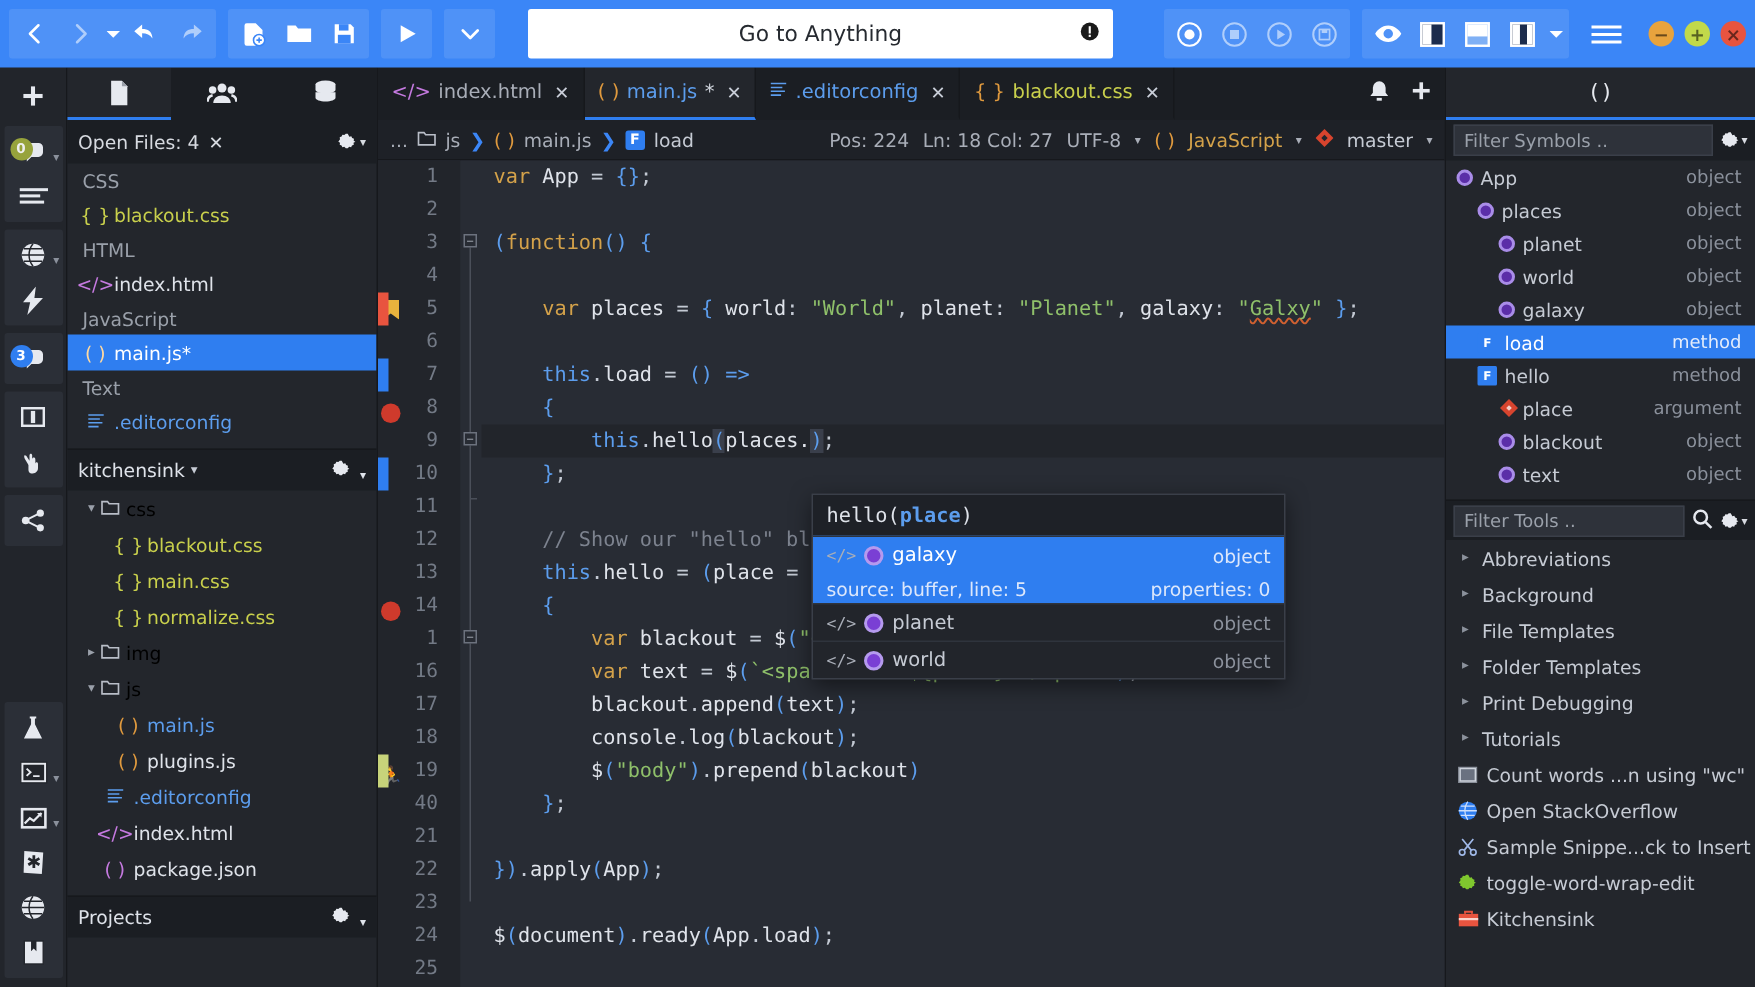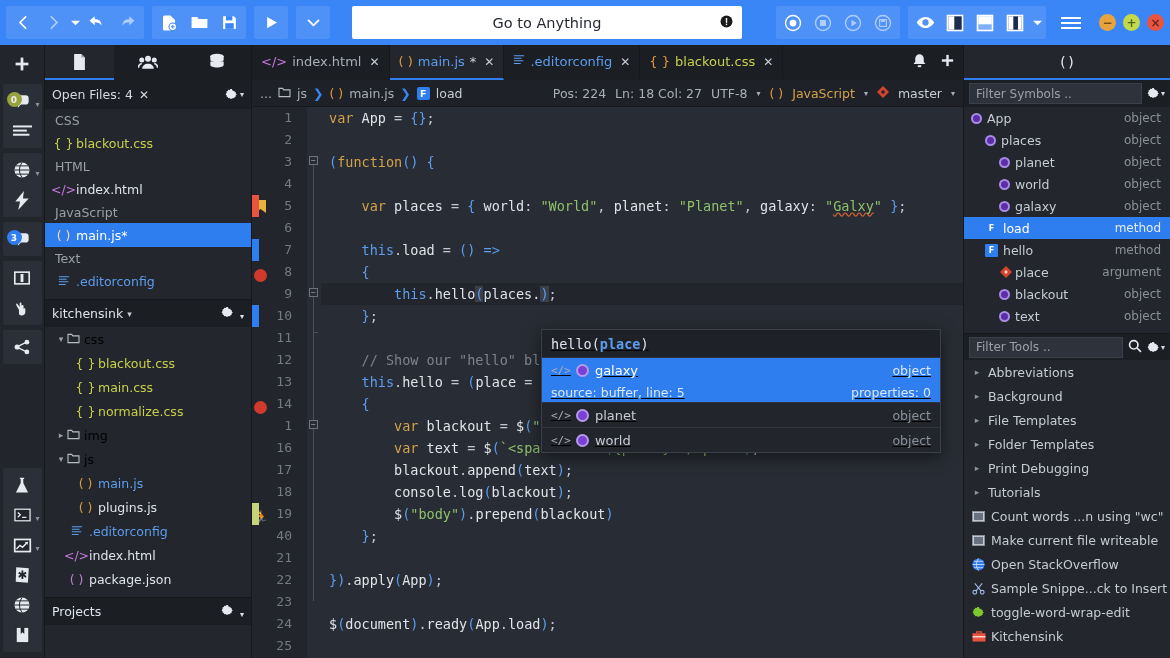--- a/index.html
+++ b/index.html
@@ -796,21 +796,21 @@
             <div class="codeline"><span>        <span class="id">console</span><span class="pun">.</span><span class="fn">log</span><span class="kw2">(</span><span class="id">blackout</span><span class="kw2">)</span><span class="pun">;</span></span></div>
             <div class="codeline"><span>        <span class="fn">$</span><span class="kw2">(</span><span class="str">"body"</span><span class="kw2">)</span><span class="pun">.</span><span class="fn">prepend</span><span class="kw2">(</span><span class="id">blackout</span><span class="kw2">)</span></span></div>
             <div class="codeline"><span>    <span class="kw2">}</span><span class="pun">;</span></span></div>
             <div class="codeline"><span></span></div>
             <div class="codeline"><span><span class="kw2">})</span><span class="pun">.</span><span class="fn">apply</span><span class="kw2">(</span><span class="id">App</span><span class="kw2">)</span><span class="pun">;</span></span></div>
             <div class="codeline"><span></span></div>
             <div class="codeline"><span><span class="fn">$</span><span class="kw2">(</span><span class="id">document</span><span class="kw2">)</span><span class="pun">.</span><span class="fn">ready</span><span class="kw2">(</span><span class="id">App</span><span class="pun">.</span><span class="id">load</span><span class="kw2">)</span><span class="pun">;</span></span></div>
           </div>
         </div>
 
-        <div class="acp" style="left:289px; top:222px; width:400px;text-decoration:underline;">
+        <div class="acp" style="left:289px; top:222px; width:316px;">
           <div class="acp-call">
             <span>hello(</span>
               <b>place</b>
               <span>)</span>
           </div>
           <div class="acp-item acp-sel">
             <span class="sym">&lt;/&gt;</span>
             <span class="obj-ic"></span>
             <span>galaxy</span>
             <span class="type">object</span>
@@ -959,29 +959,20 @@
           <span class="tool-ic">
             <svg width="13" height="11" viewBox="0 0 14 12">
                 <rect x="0.5" y="0.5" width="13" height="11" fill="#cfd4dd" stroke="#8b919c"></rect>
                 <rect x="2" y="2" width="10" height="8" fill="#6a7180"></rect>
               </svg>
           </span>
           <span>Count words ...n using "wc"</span>
         </div>
         <div class="tool-row">
           <span class="tool-ic">
-            <svg width="13" height="11" viewBox="0 0 14 12">
-                <rect x="0.5" y="0.5" width="13" height="11" fill="#cfd4dd" stroke="#8b919c"></rect>
-                <rect x="2" y="2" width="10" height="8" fill="#6a7180"></rect>
-              </svg>
-          </span>
-          <span>Make current file writeable</span>
-        </div>
-        <div class="tool-row">
-          <span class="tool-ic">
             <svg width="13" height="13" viewBox="0 0 14 14">
                 <circle cx="7" cy="7" r="6.5" fill="#2f7ef0"></circle>
                 <path d="M7 0.5a11 11 0 000 13M0.5 7h13M2 3.6h10M2 10.4h10" stroke="#cfe0fb" stroke-width="0.9" fill="none"></path>
               </svg>
           </span>
           <span>Open StackOverflow</span>
         </div>
         <div class="tool-row">
           <span class="tool-ic">
             <svg width="13" height="13" viewBox="0 0 14 14" fill="none" stroke="#9fb8e8" stroke-width="1.2">

